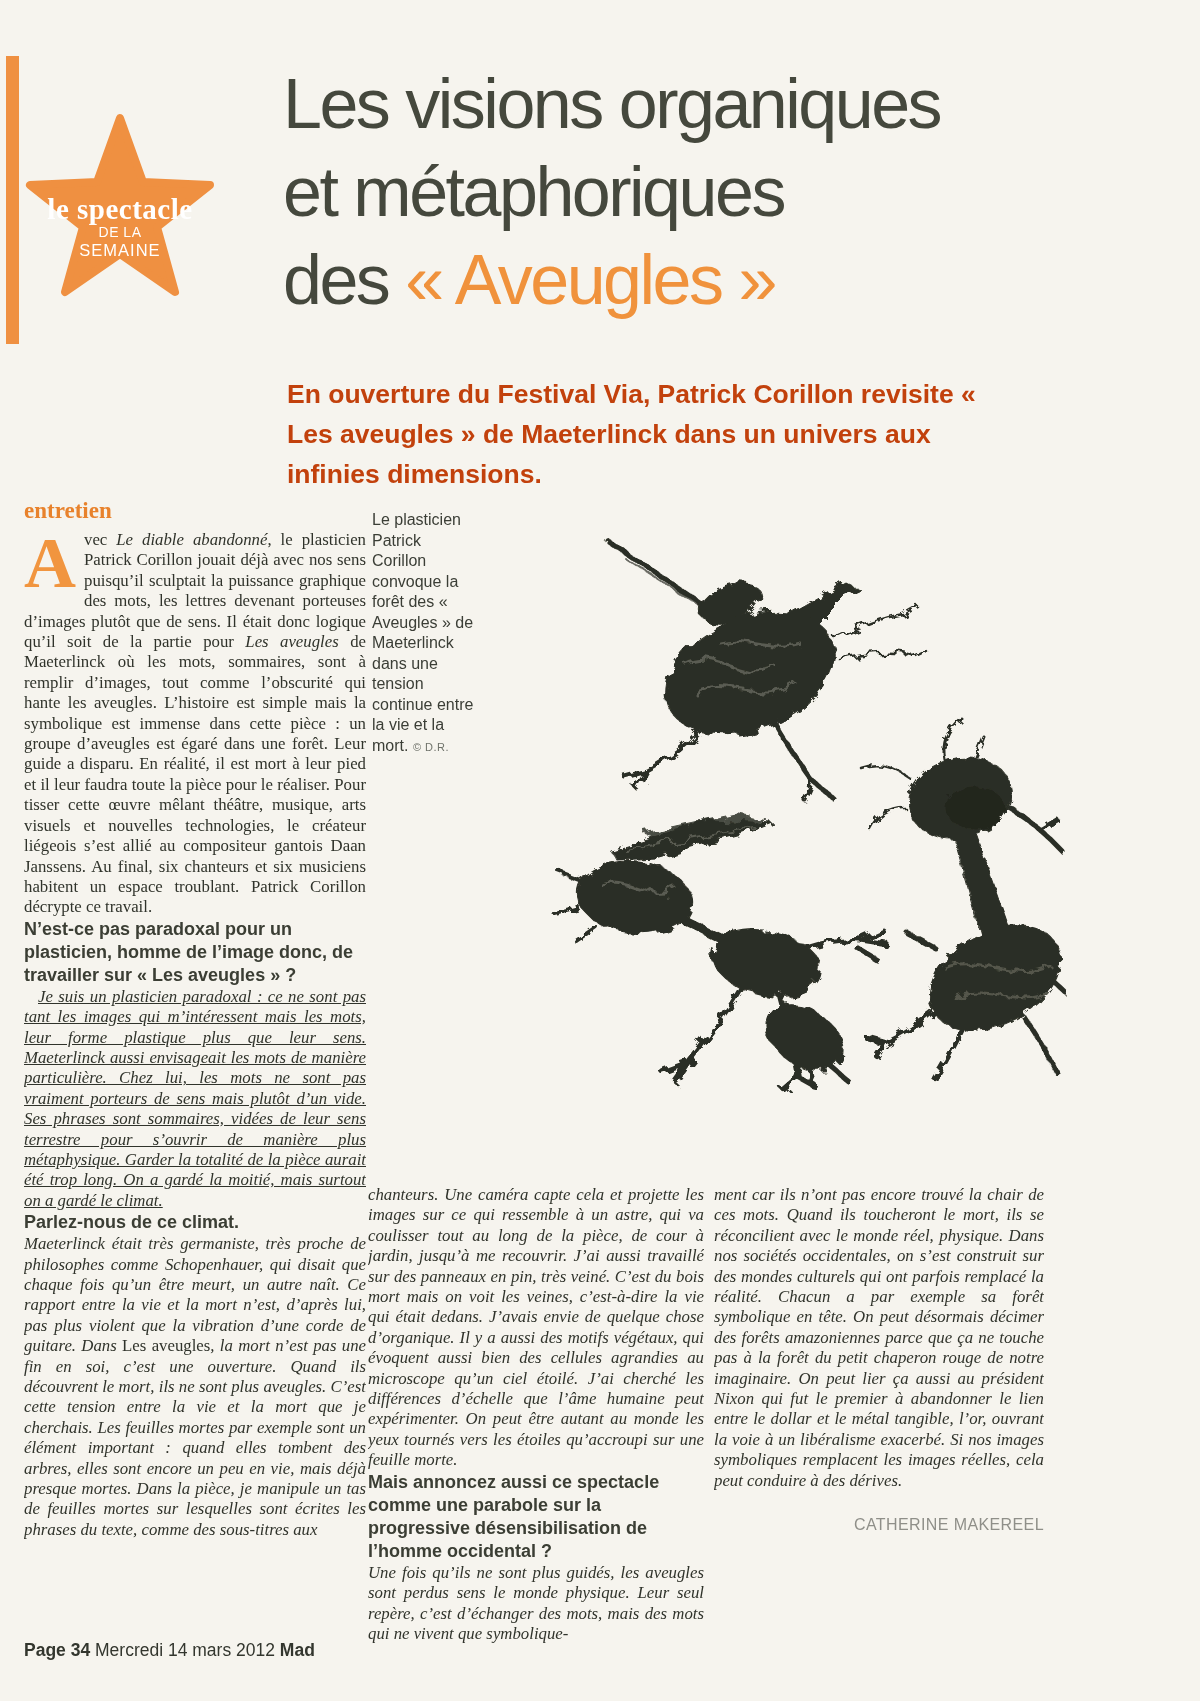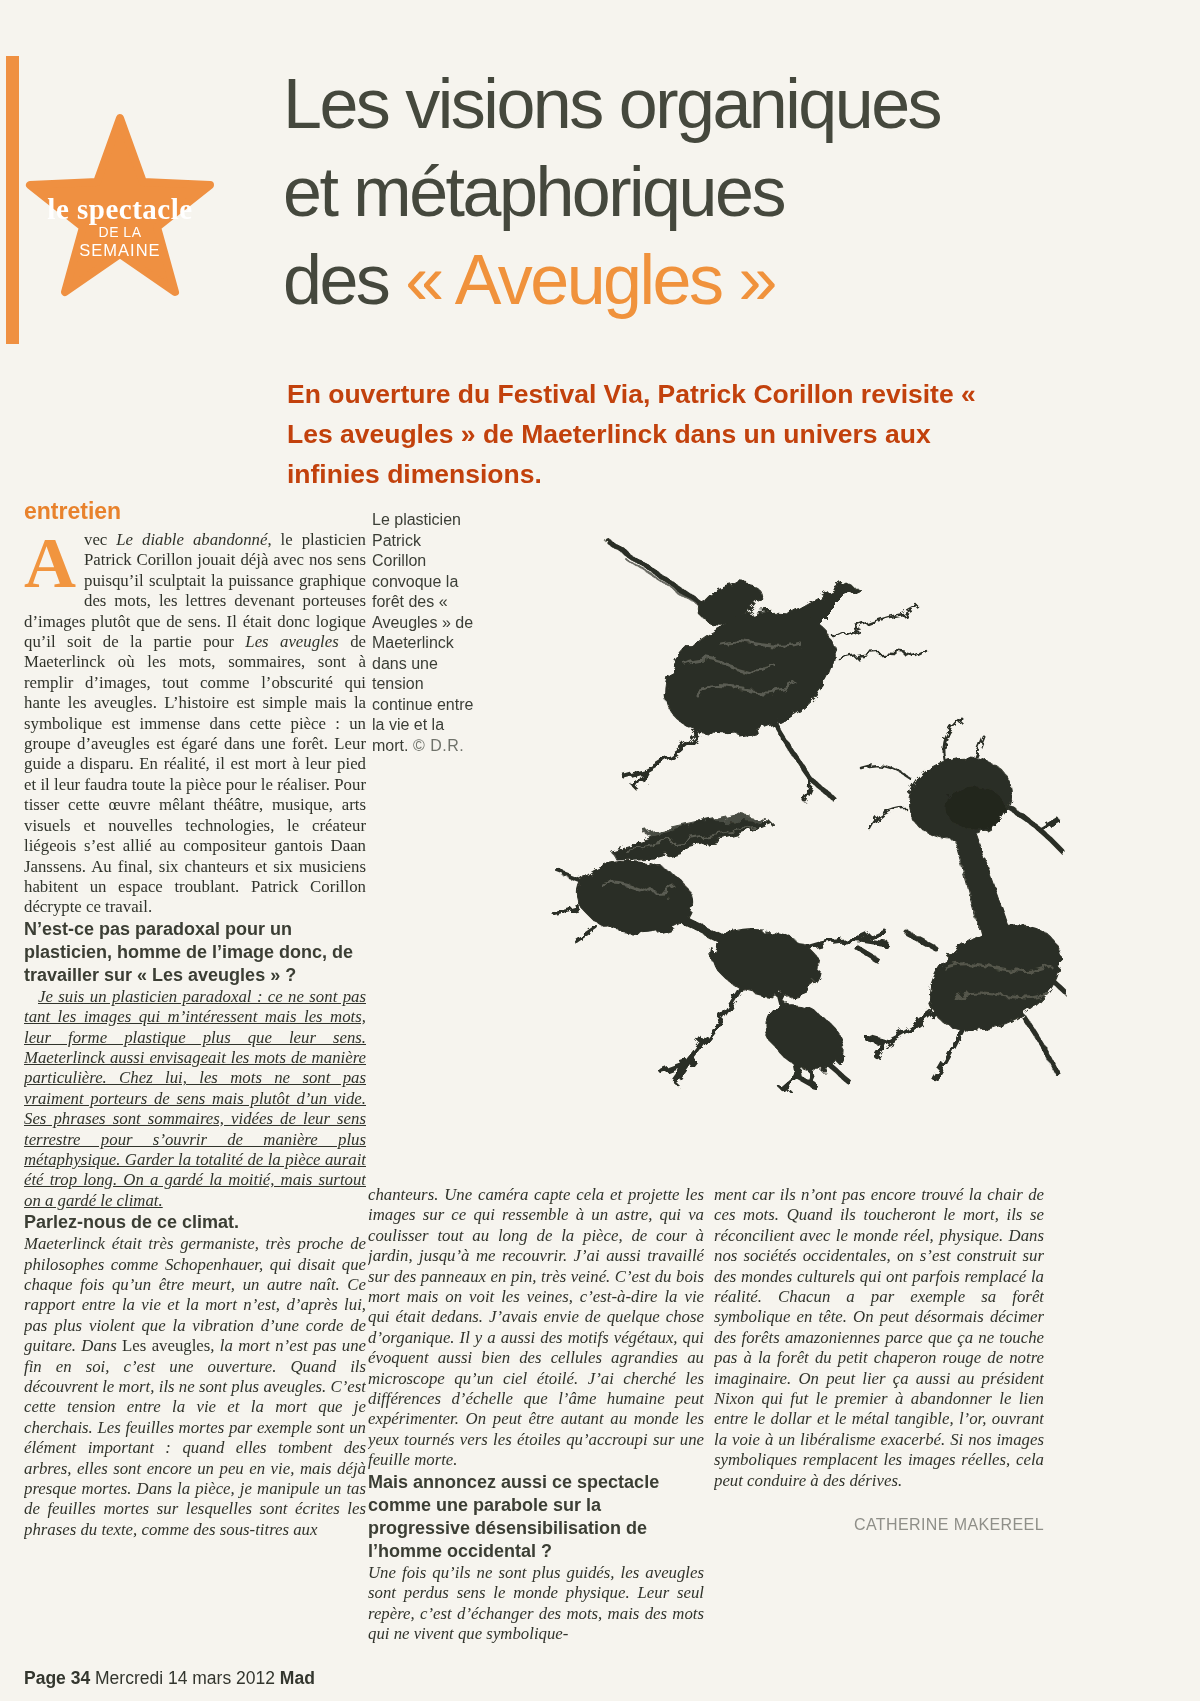--- a/index.html
+++ b/index.html
@@ -22,56 +22,56 @@
   .badge-l2 { font-family:"Liberation Sans", sans-serif; font-size:14px; line-height:17px; letter-spacing:.5px; }
   .badge-l3 { font-family:"Liberation Sans", sans-serif; font-size:16.5px; line-height:19px; letter-spacing:1px; }
 
   
   .title { left:283px; top:60px; width:780px; font-family:"Liberation Sans", sans-serif;
            font-weight:400; font-size:70px; line-height:88px; letter-spacing:-2.5px; color:#45483d; }
   .title .accent { color:#f0923c; }
   .subtitle { left:287px; top:374px; width:714px; font-family:"Liberation Sans", sans-serif;
               font-weight:bold; font-size:26.5px; line-height:40px; color:#c2410c; }
 
-  .kicker { left:24px; top:498px; font-family:Liberation Sans, sans-serif; font-weight:bold;
+  .kicker { left:24px; top:498px; font-family:Liberation Serif, serif; font-weight:bold;
             font-size:23px; color:#e8822c; }
 
   
   .col { font-size:16.8px; line-height:20.4px; color:#30332b; text-align:justify;
          hyphens:auto; -webkit-hyphens:auto; }
   .col p { margin:0; }
   .col1 { left:24px; top:530px; width:342px; height:1116px; overflow:hidden; }
   .col2 { left:368px; top:1185px; width:336px; height:460px; overflow:hidden; }
   .col3 { left:714px; top:1185px; width:330px; height:332px; overflow:hidden; }
   .it { font-style:italic; }
   .rm { font-style:normal; }
   .indent { text-indent:14px;text-decoration:underline; }
   .q { font-family:"Liberation Sans", sans-serif; font-weight:bold; font-style:normal;
        font-size:18px; line-height:23px; color:#3b3e34; text-align:left; margin:10px 0 5px; }
   .dropcap { float:left; font-family:"Liberation Serif", serif; font-weight:bold;
              font-size:72px; line-height:58px; color:#f1953f; margin:4px 8px 0 0; }
 
   
   .caption { left:372px; top:510px; width:102px; font-family:"Liberation Sans", sans-serif;
              font-size:16px; line-height:20.5px; color:#3b3e36; text-align:left; hyphens:auto; }
-  .credit { font-size:16px; color:#6f726a; letter-spacing:.5px; white-space:nowrap; }
+  .credit { font-size:11px; color:#6f726a; letter-spacing:.5px; white-space:nowrap; }
 
   
   .figures { left:505px; top:478px; width:565px; height:615px; }
 
   
   .byline { left:714px; top:1516px; width:330px; text-align:right;
             font-family:Liberation Sans, sans-serif; font-size:16px; letter-spacing:.4px; color:#8f8f89; }
   .event { left:714px; top:1560px; width:340px; font-family:"Liberation Sans", sans-serif;
            font-size:17px; line-height:25.5px; color:#4d5047; }
   .event .marker { color:#ef9041; font-size:13px; margin-right:7px; position:relative; top:-2px; }
 
   
   .footer { left:24px; top:1640px; font-family:"Liberation Sans", sans-serif;
-            font-size:17.5px; color:#33362e;margin-top:28px; }
+            font-size:17.5px; color:#33362e; }
   .footer .b { font-weight:bold; }
 </style>
 </head>
 <body>
 
 <div class="page">
 
   <div class="abs orange-bar"></div>
 
   <svg class="abs badge-star" viewBox="0 0 208 208">

